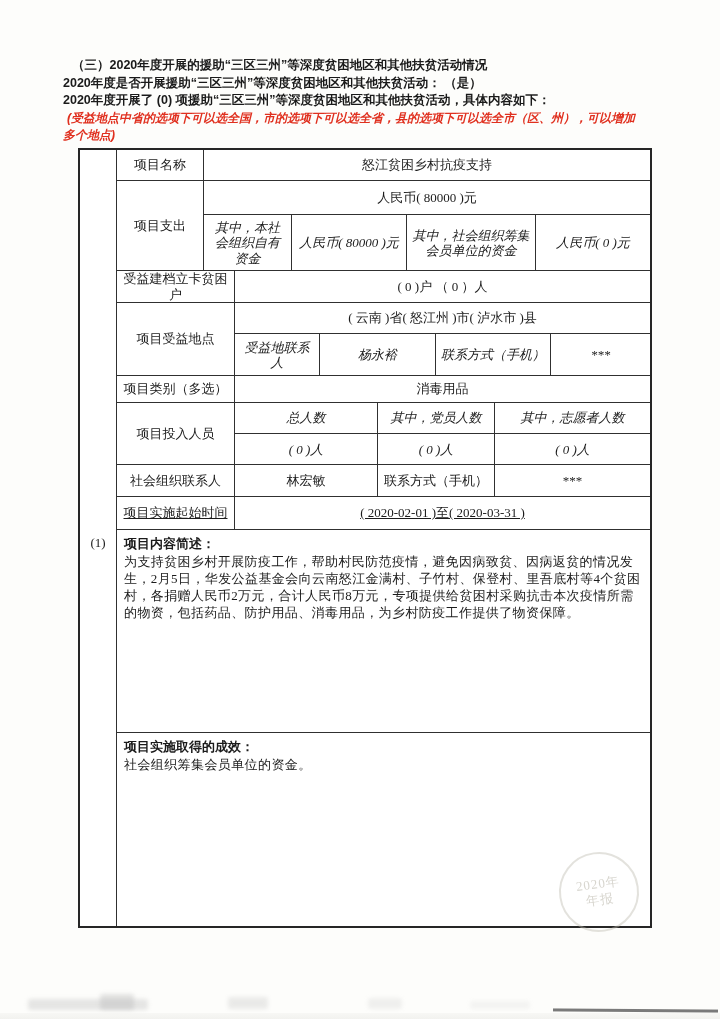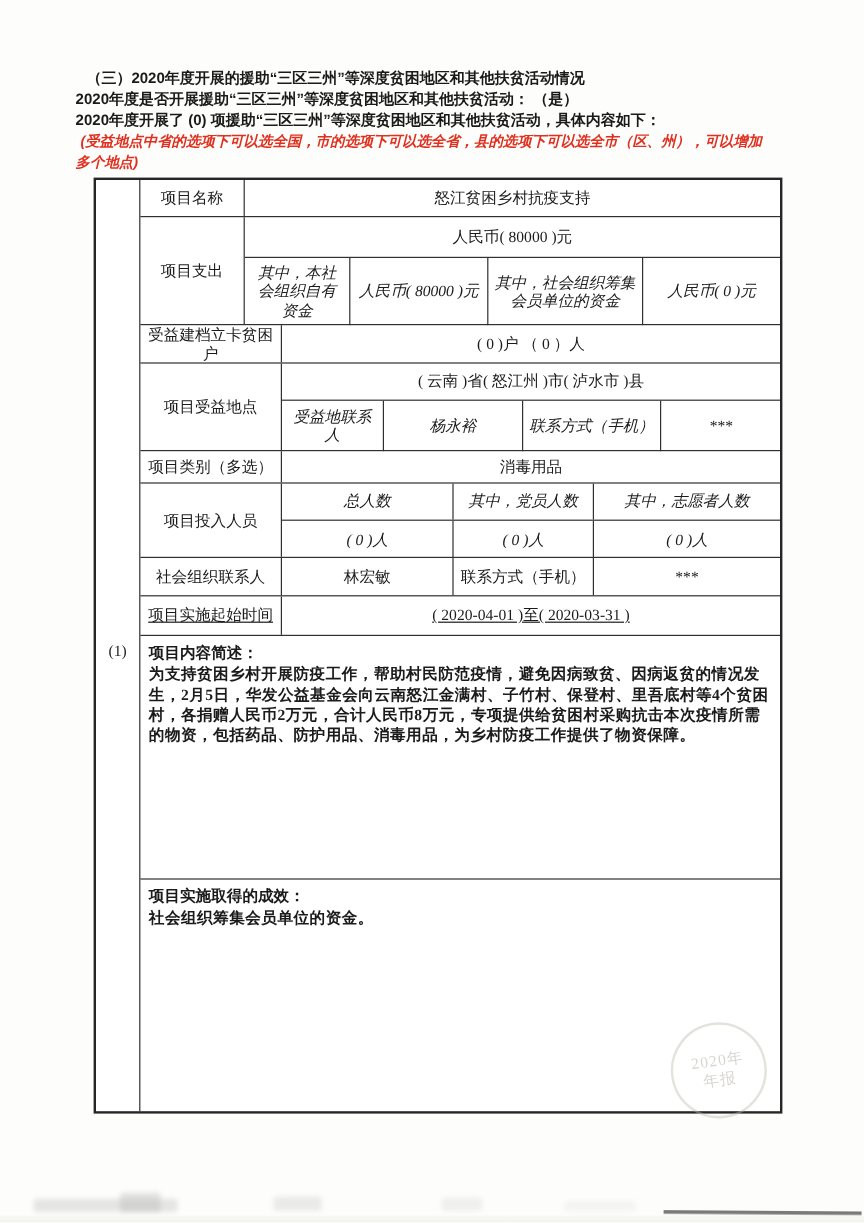--- a/index.html
+++ b/index.html
@@ -60,21 +60,21 @@
   .h27{height:27px;flex:none;}
   .h33{height:33px;flex:none;text-decoration:underline;}
   .h42{height:42px;flex:none;}
   .h62{height:62px;}
   .h203{height:203px;flex:none;}
   .txtcell{
     display:block;text-align:left;padding:5px 8px 4px 7px;border-right:none;
     line-height:17px;box-sizing:border-box;color:#1b1b1b;overflow:hidden;
   }
   .txt-title{font-weight:bold;}
-  .txt-body{margin-top:1px;letter-spacing:.4px;font-weight:bold;}
+  .txt-body{margin-top:1px;letter-spacing:.4px;}
   
   .wm{
     position:absolute;left:559px;top:852px;width:76px;height:76px;border-radius:50%;
     border:2px solid rgba(188,186,174,.42);
     display:flex;flex-direction:column;align-items:center;justify-content:center;
     color:rgba(182,179,166,.55);font-size:13px;line-height:16px;
     transform:rotate(-8deg);letter-spacing:1px;
   }
   
   .smudge{position:absolute;background:#b9b9b9;opacity:.28;filter:blur(2px);border-radius:3px;}
@@ -166,21 +166,21 @@
 
       <div class="row h32">
         <div class="cell w118">社会组织联系人</div>
         <div class="cell w143">林宏敏</div>
         <div class="cell w117">联系方式（手机）</div>
         <div class="cell grow last">***</div>
       </div>
 
       <div class="row h33">
         <div class="cell w118">项目实施起始时间</div>
-        <div class="cell grow last">( 2020-04-01 )至( 2020-03-31 )</div>
+        <div class="cell grow last">( 2020-02-01 )至( 2020-03-31 )</div>
       </div>
 
       <div class="row h203">
         <div class="cell txtcell grow last">
           <div class="txt-title">项目内容简述：</div>
           <div class="txt-body">为支持贫困乡村开展防疫工作，帮助村民防范疫情，避免因病致贫、因病返贫的情况发生，2月5日，华发公益基金会向云南怒江金满村、子竹村、保登村、里吾底村等4个贫困村，各捐赠人民币2万元，合计人民币8万元，专项提供给贫困村采购抗击本次疫情所需的物资，包括药品、防护用品、消毒用品，为乡村防疫工作提供了物资保障。</div>
         </div>
       </div>
 
       <div class="row">

